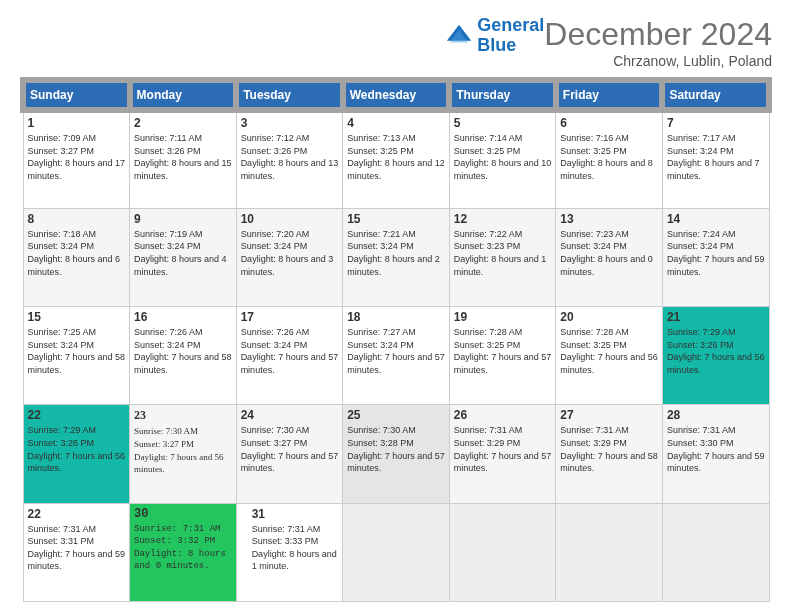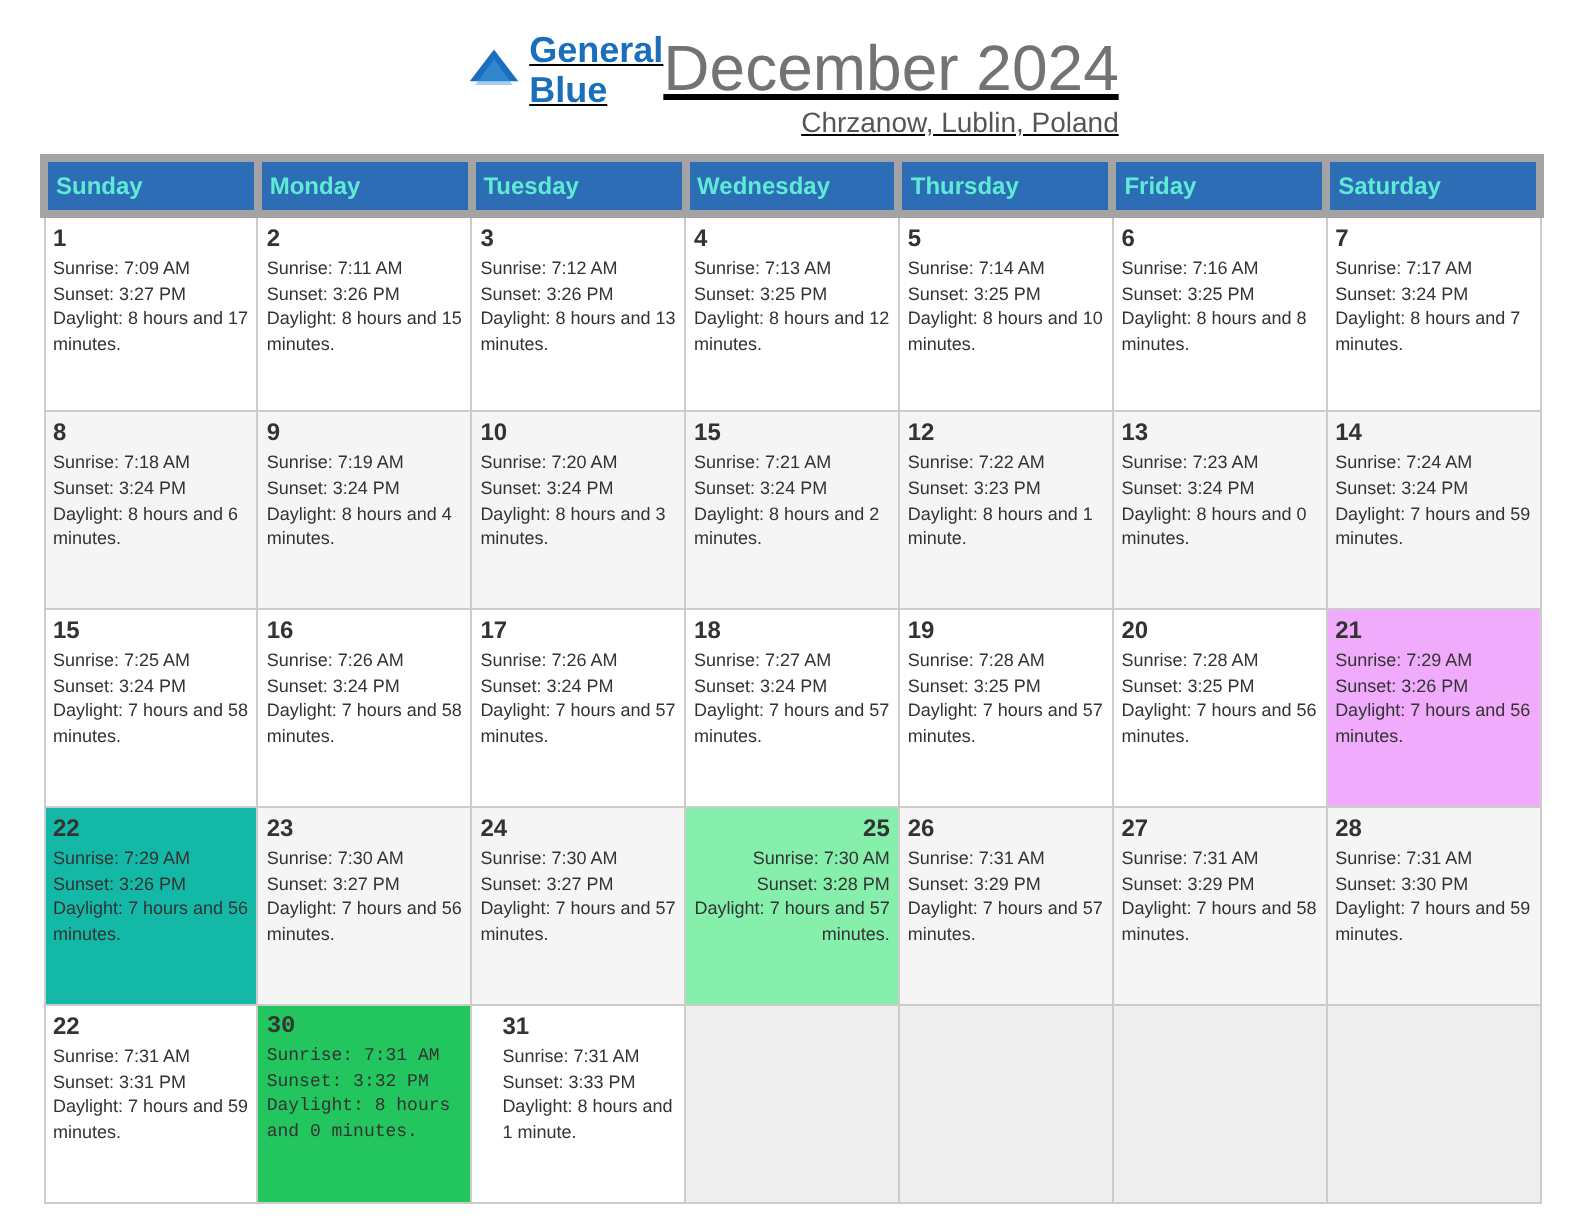--- a/index.html
+++ b/index.html
@@ -12,24 +12,23 @@
     }
     .page {
       width: 792px;
       height: 612px;
       padding: 16px 20px 10px 20px;
       display: flex;
       flex-direction: column;
     }
     .header {
       display: flex;
-      justify-content: center;
+      justify-content: flex-end;
       align-items: flex-start;
       margin-bottom: 8px;
-      text-decoration: underline;
     }
     .logo {
       display: flex;
       align-items: center;
       gap: 4px;
     }
     .logo-text {
       font-size: 18px;
       font-weight: bold;
       color: #333;
@@ -53,25 +52,25 @@
       color: #555;
     }
     .calendar {
       flex: 1;
       border-collapse: collapse;
       width: 100%;
       table-layout: fixed;
     }
     .calendar th {
       background: #2c6db5;
-      color: #5eead4;
+      color: #ffffff;
       font-size: 12px;
       font-weight: bold;
       padding: 5px 4px;
-      border: 4px solid #a3a3a3;
+      border: 6px solid #a3a3a3;
       text-align: left;
     }
     .calendar td {
       border: 1px solid #ccc;
       vertical-align: top;
       padding: 3px 4px;
       font-size: 9.5px;
       color: #333;
       background: #fff;
       height: 88px;
@@ -289,55 +288,55 @@
         </div>
       </td>
           <td style="background: rgb(255, 255, 255);">
         <span class="day-num">20</span>
         <div class="day-info">
           Sunrise: 7:28 AM<br>
           Sunset: 3:25 PM<br>
           Daylight: 7 hours and 56 minutes.
         </div>
       </td>
-          <td style="background: #f0abfc;">
+          <td style="background: #14b8a6;">
         <span class="day-num">21</span>
         <div class="day-info">
           Sunrise: 7:29 AM<br>
           Sunset: 3:26 PM<br>
           Daylight: 7 hours and 56 minutes.
         </div>
       </td>
         </tr>
         <tr>
           <td style="background: #14b8a6;">
         <span class="day-num">22</span>
         <div class="day-info">
           Sunrise: 7:29 AM<br>
           Sunset: 3:26 PM<br>
           Daylight: 7 hours and 56 minutes.
         </div>
       </td>
-          <td style="background: rgb(245, 245, 245);">
+          <td style="background: rgb(245, 245, 245); font-family: Liberation Serif, serif;">
         <span class="day-num">23</span>
         <div class="day-info">
           Sunrise: 7:30 AM<br>
           Sunset: 3:27 PM<br>
           Daylight: 7 hours and 56 minutes.
         </div>
       </td>
           <td style="background: rgb(245, 245, 245);">
         <span class="day-num">24</span>
         <div class="day-info">
           Sunrise: 7:30 AM<br>
           Sunset: 3:27 PM<br>
           Daylight: 7 hours and 57 minutes.
         </div>
       </td>
-          <td style="background: #86efac; text-align: right;">
+          <td style="background: #e5e5e5;">
         <span class="day-num">25</span>
         <div class="day-info">
           Sunrise: 7:30 AM<br>
           Sunset: 3:28 PM<br>
           Daylight: 7 hours and 57 minutes.
         </div>
       </td>
           <td style="background: rgb(245, 245, 245);">
         <span class="day-num">26</span>
         <div class="day-info">

